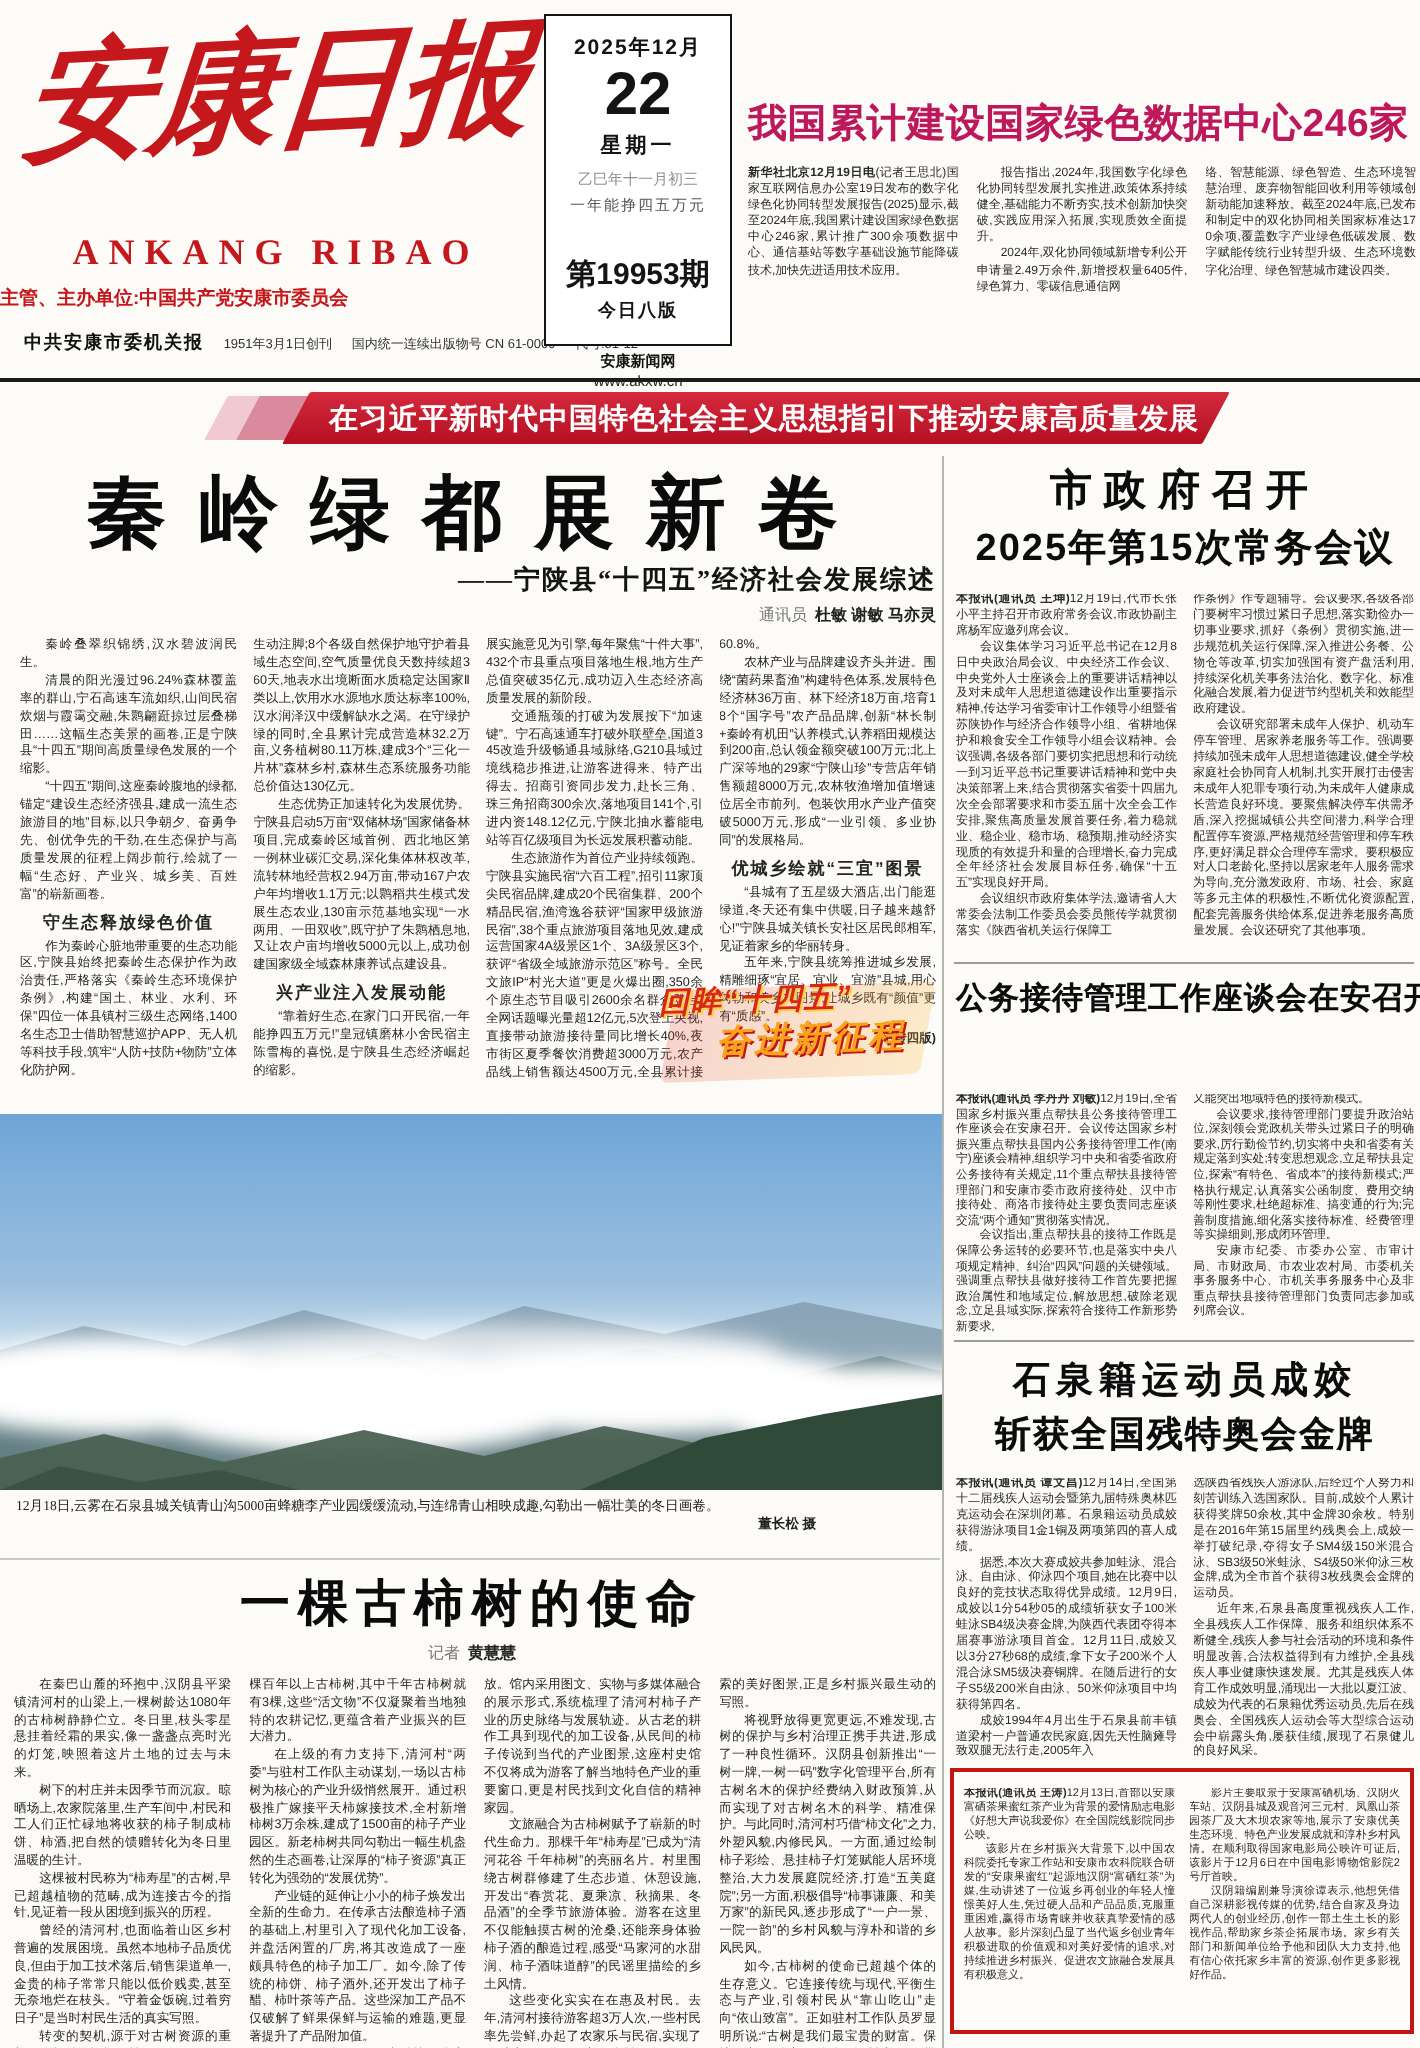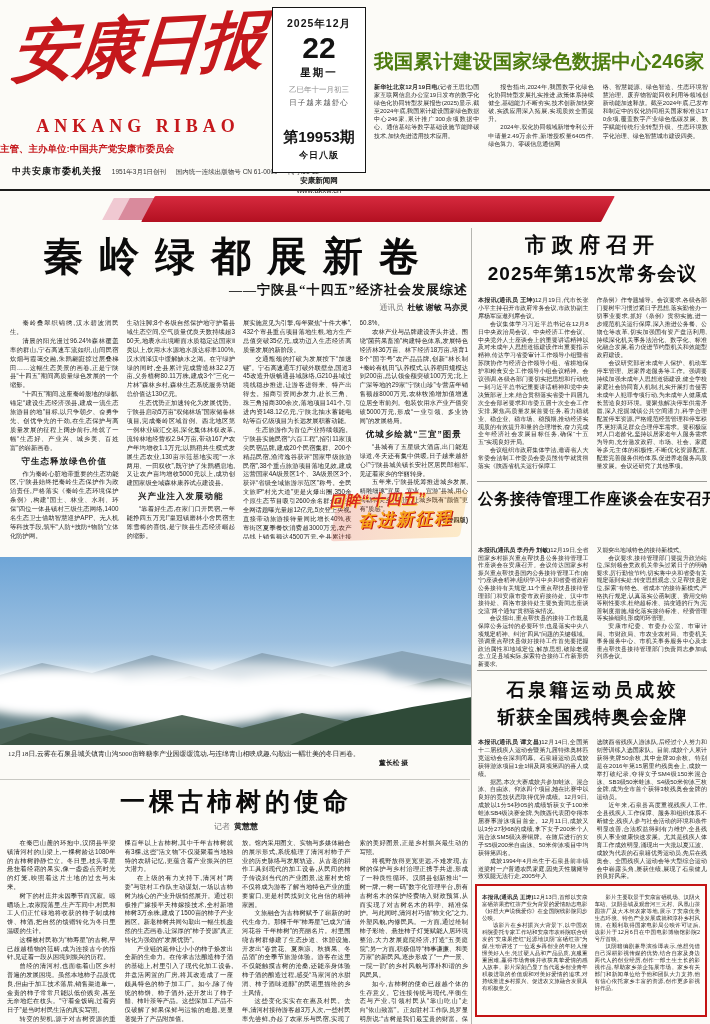--- a/index.html
+++ b/index.html
@@ -36,21 +36,21 @@
   .datebox .url{font-size:7.5px;color:#222}
 
   
   .cols{display:flex}
   .cols .c{flex:1;text-align:justify;text-justify:inter-ideograph;word-break:break-all;overflow:hidden}
   .fp b{font-weight:bold}
   .sub{text-align:center;font-weight:700;letter-spacing:1px;margin:4px 0;font-size:8.5px}
 
   
   .topstory{left:374px;top:48px;width:334px}
-  .topstory h1{font-size:19.5px;font-weight:900;letter-spacing:.3px;white-space:nowrap;color:#4d7c0f}
+  .topstory h1{font-size:19.5px;font-weight:900;letter-spacing:.3px;white-space:nowrap;color:#be185d}
   .top-cols{margin-top:8px;gap:9px;height:92px;font-size:6px;line-height:8.1px;color:#2a2a2a}
 
   
   .banner{left:108px;top:196px;width:502px;height:26px}
   .banner .st1,.banner .st2{position:absolute;top:2px;height:22px;width:26px;transform:skewX(-28deg)}
   .banner .st1{left:0;background:#f0c9d2}
   .banner .st2{left:16px;background:#d98a9c}
   .banner .bg{position:absolute;left:40px;right:2px;top:0;bottom:0;transform:skewX(-28deg);
               background:linear-gradient(180deg,#d62a3e 0%,#b31021 100%);border-radius:1px}
   .banner .txt{position:absolute;left:48px;top:4px;width:452px;text-align:center;color:#fff;
@@ -126,21 +126,21 @@
     <span>1951年3月1日创刊</span>
     <span>国内统一连续出版物号 CN 61-0009</span>
     <span>代号:51-12</span>
   </div>
 
   <div class="abs datebox">
     <div class="ym">2025年12月</div>
     <div class="day">22</div>
     <div class="wk">星期一</div>
     <div class="lunar">乙巳年十一月初三</div>
-    <div class="pub">日子越来越舒心</div>
+    <div class="pub">一年能挣四五万元</div>
     <div class="issue">第19953期</div>
     <div class="pages">今日八版</div>
     <div class="site">安康新闻网</div>
     <div class="url">www.akxw.cn</div>
   </div>
 
   <div class="abs topstory">
     <h1>我国累计建设国家绿色数据中心246家</h1>
     <div class="cols top-cols">
       <div class="c">
@@ -155,20 +155,21 @@
         </div>
     </div>
   </div>
 
   <div class="abs hrule"></div>
 
   <div class="abs banner">
     <div class="st1"></div>
     <div class="st2"></div>
     <div class="bg"></div>
+    <div class="txt">在习近平新时代中国特色社会主义思想指引下推动安康高质量发展</div>
   </div>
 
   <div class="abs lead-h">秦岭绿都展新卷</div>
   <div class="abs lead-sub">——宁陕县“十四五”经济社会发展综述</div>
   <div class="abs lead-by">
     <span>通讯员</span><b>杜敏 谢敏 马亦灵</b>
   </div>
   <div class="abs cols lead-cols">
     <div class="c">
       <div>

